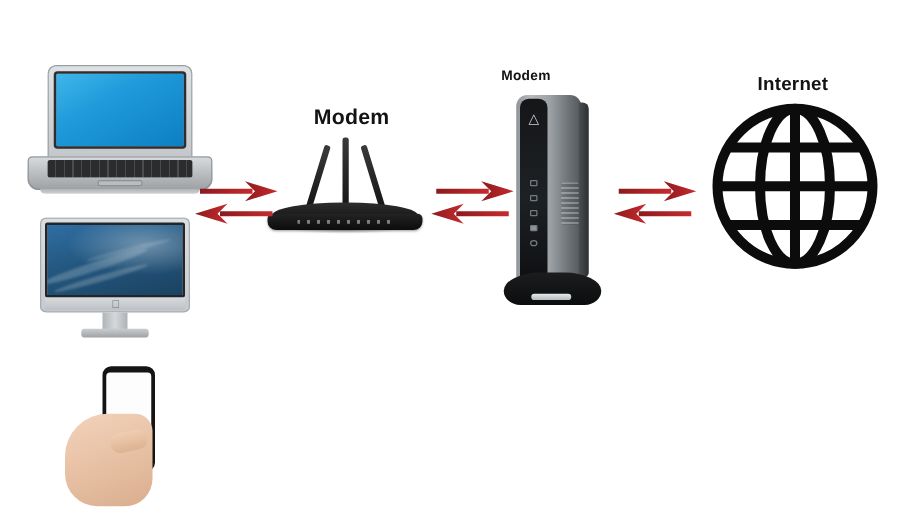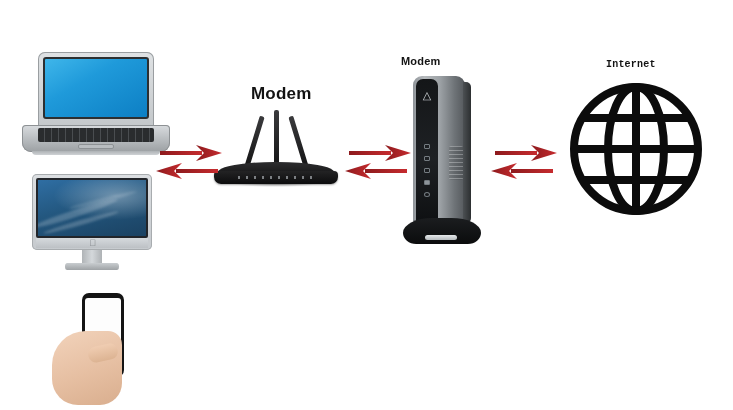--- a/index.html
+++ b/index.html
@@ -22,21 +22,21 @@
     font-weight: bold;
     color: #131313;
     letter-spacing: .2px;
     white-space: nowrap;
     text-align: center;
     line-height: 1;
   }
   #label-devices  { left: 44px;  top: 26px;  font-size: 19px; }
   #label-router   { left: 251px; top: 85px;  font-size: 17px; }
   #label-modem    { left: 401px; top: 56px;  font-size: 11px; }
-  #label-internet { left: 606px; top: 60px;  font-size: 10px; font-family: Liberation Mono, monospace; }
+  #label-internet { left: 606px; top: 60px;  font-size: 15px; }
 
   
   .art { position: absolute; }
 
   
   #laptop { left: 22px; top: 52px; width: 148px; height: 105px; }
   .lt-lid {
     position: absolute; left: 16px; top: 0;
     width: 116px; height: 76px;
     background: linear-gradient(180deg,#dfe2e4 0%,#c3c7ca 100%);

